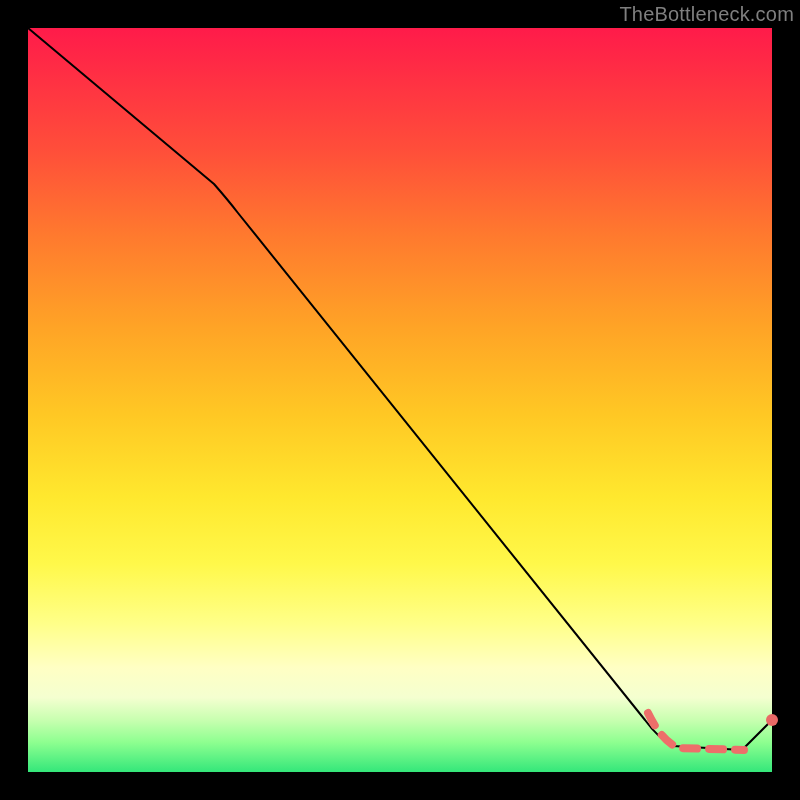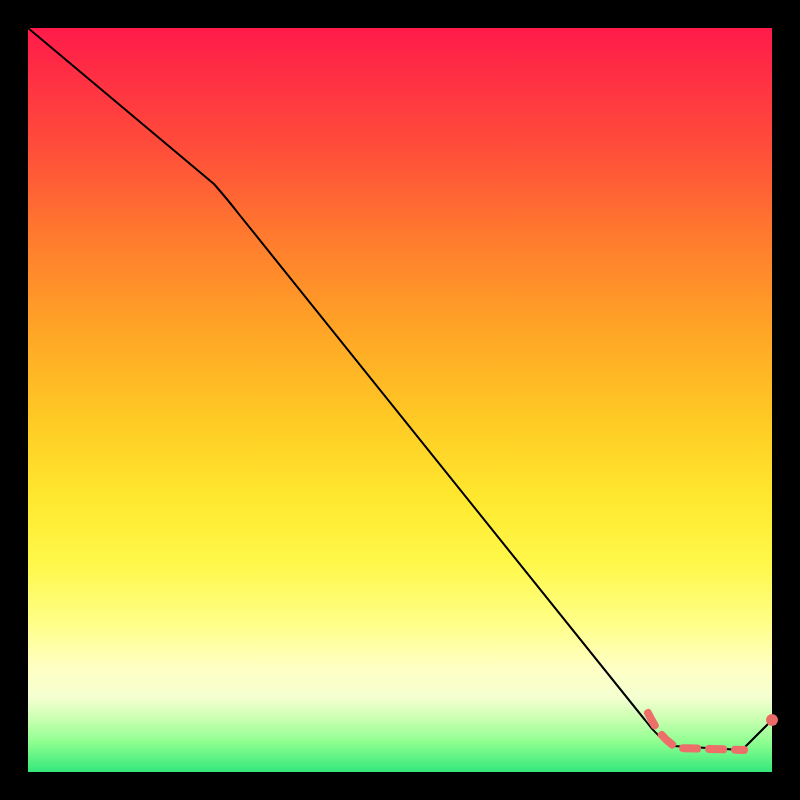--- a/index.html
+++ b/index.html
@@ -73,14 +73,15 @@
              L 714 722
              L 744 692" fill="none" stroke="#000" stroke-width="2" stroke-linejoin="round" stroke-linecap="round"></path>
 
     <path d="M 620 685
              Q 633 712 650 720
              L 716 722" fill="none" stroke="#ed6f6a" stroke-width="8" stroke-linecap="round" stroke-dasharray="14 12"></path>
 
     <circle cx="744" cy="692" r="6" fill="#e96a66"></circle>
   </svg>
 
+  <div class="watermark">TheBottleneck.com</div>
 
 </div>
 
 </body></html>

